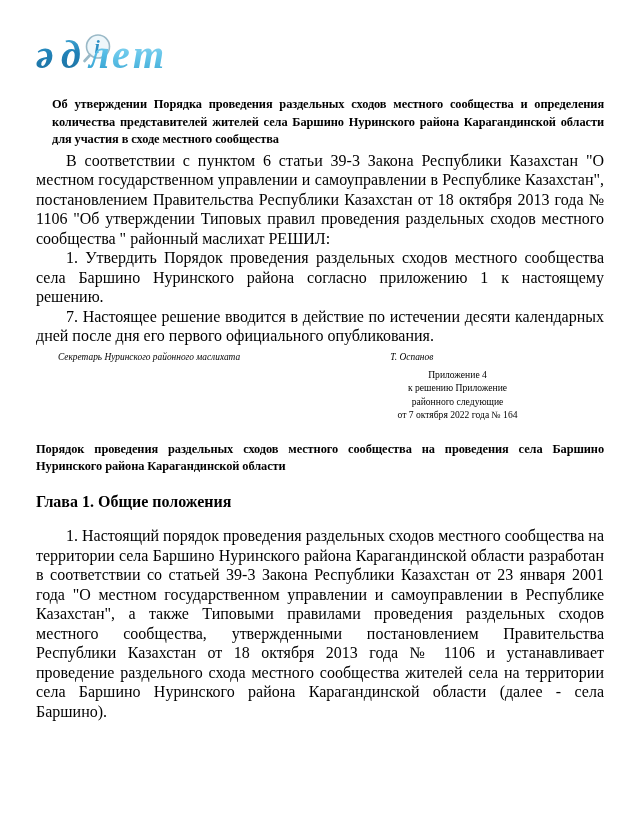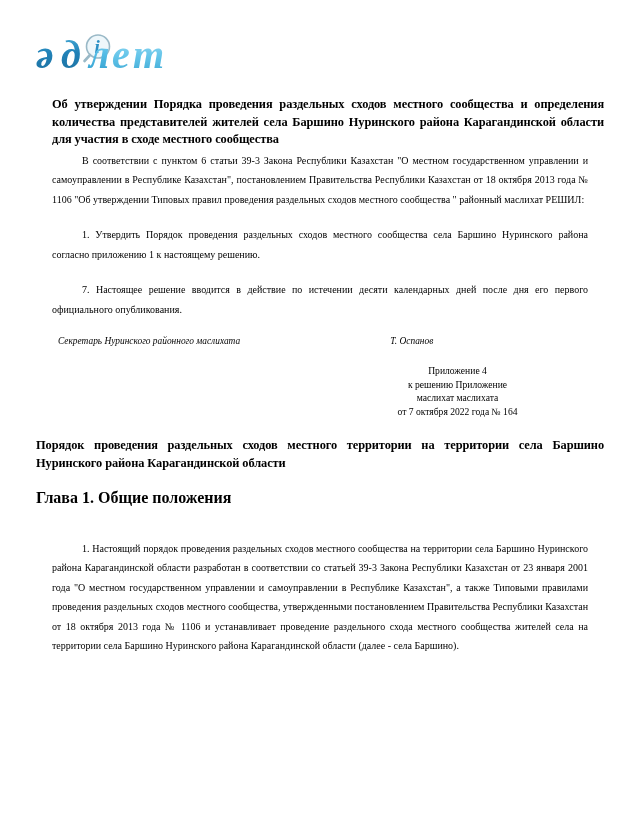--- a/index.html
+++ b/index.html
@@ -63,32 +63,32 @@
   }
 
   
   .lead {
     font-size: 13.6px;
     line-height: 19.5px;
     text-align: justify;
     margin: 13px 0 0 0;
   }
   p.body {
-    font-size: 10px;
+    font-size: 16px;
     line-height: 19.5px;
     text-align: justify;
     text-indent: 30px;
-    margin: 16px;
+    margin: 0;
   }
 
   
   .sign-row {
     display: flex;
     align-items: flex-start;
-    margin: 5px 0 16px 0;
+    margin: 5px 0 4px 0;
     font-style: italic;
     font-size: 9.4px;
     line-height: 13px;
   }
   .sign-role { padding-left: 22px; }
   .sign-name { margin-left: 150px; }
 
   
   .appendix {
     margin-top: 3px;
@@ -155,27 +155,27 @@
   <p class="body">7. Настоящее решение вводится в действие по истечении десяти календарных дней после дня его первого официального опубликования.</p>
 
   <div class="sign-row">
     <span class="sign-role">Секретарь Нуринского районного маслихата</span>
     <span class="sign-name">Т. Оспанов</span>
   </div>
 
   <div class="appendix">
     <div>Приложение 4</div>
     <div>к решению Приложение</div>
-    <div>маслихат маслихата</div>
+    <div>районного следующие</div>
     <div>от 7 октября 2022 года № 164</div>
   </div>
 
   <div class="gap-a"></div>
 
-  <div class="sec-title">Порядок проведения раздельных сходов местного территории на территории села Баршино Нуринского района Карагандинской области</div>
+  <div class="sec-title">Порядок проведения раздельных сходов местного сообщества на проведения села Баршино Нуринского района Карагандинской области</div>
 
   <div class="chapter-title">Глава 1. Общие положения</div>
 
   <div class="gap-b"></div>
 
   <p class="body">1. Настоящий порядок проведения раздельных сходов местного сообщества на территории села Баршино Нуринского района Карагандинской области разработан в соответствии со статьей 39-3 Закона Республики Казахстан от 23 января 2001 года "О местном государственном управлении и самоуправлении в Республике Казахстан", а также Типовыми правилами проведения раздельных сходов местного сообщества, утвержденными постановлением Правительства Республики Казахстан от 18 октября 2013 года № 1106 и устанавливает проведение раздельного схода местного сообщества жителей села на территории села Баршино Нуринского района Карагандинской области (далее - села Баршино).</p>
 
 </div>
 
 </body></html>

